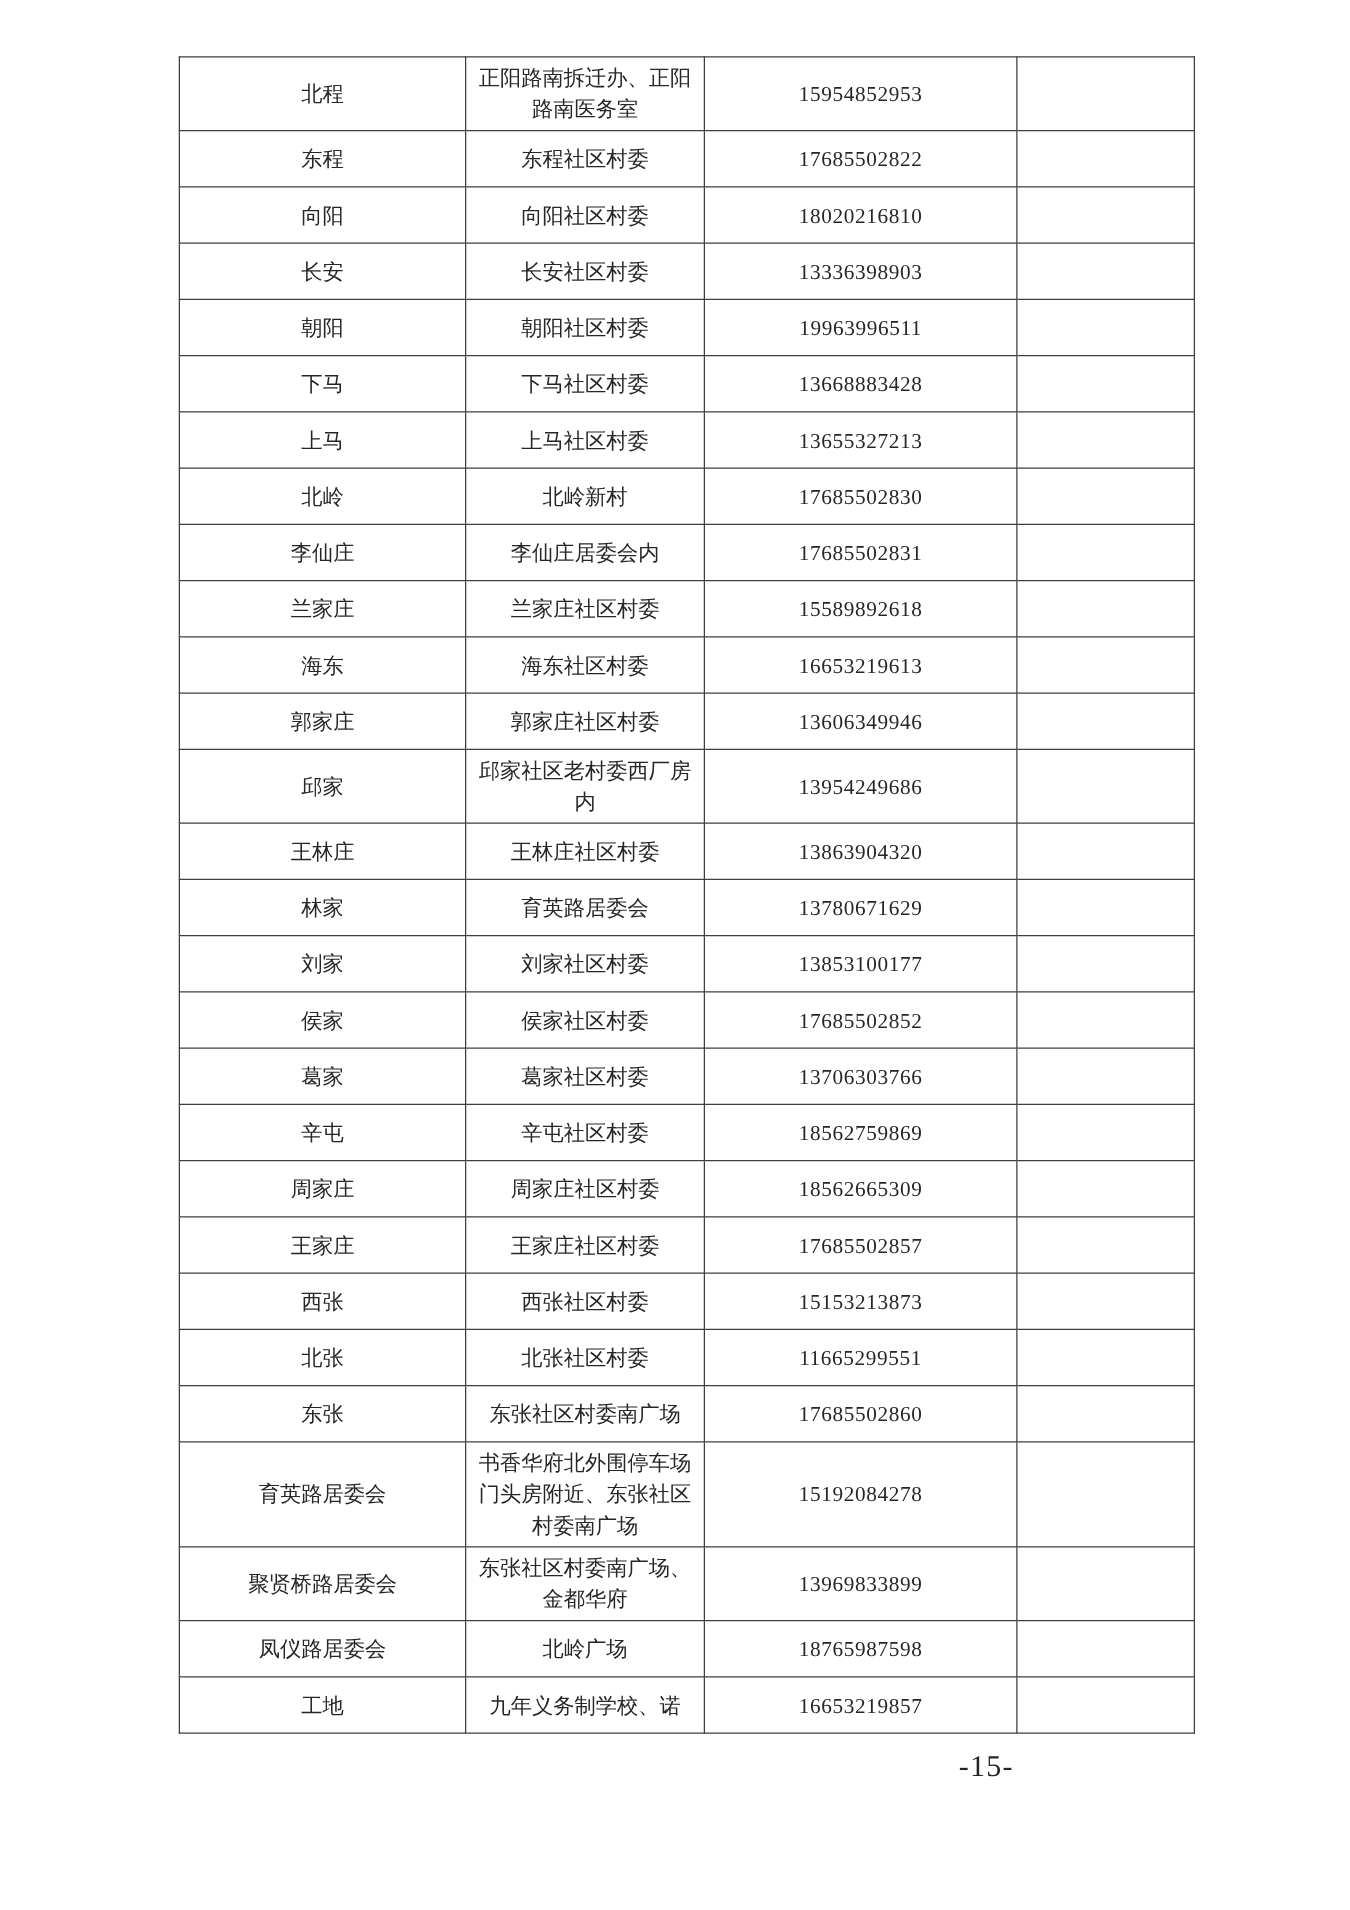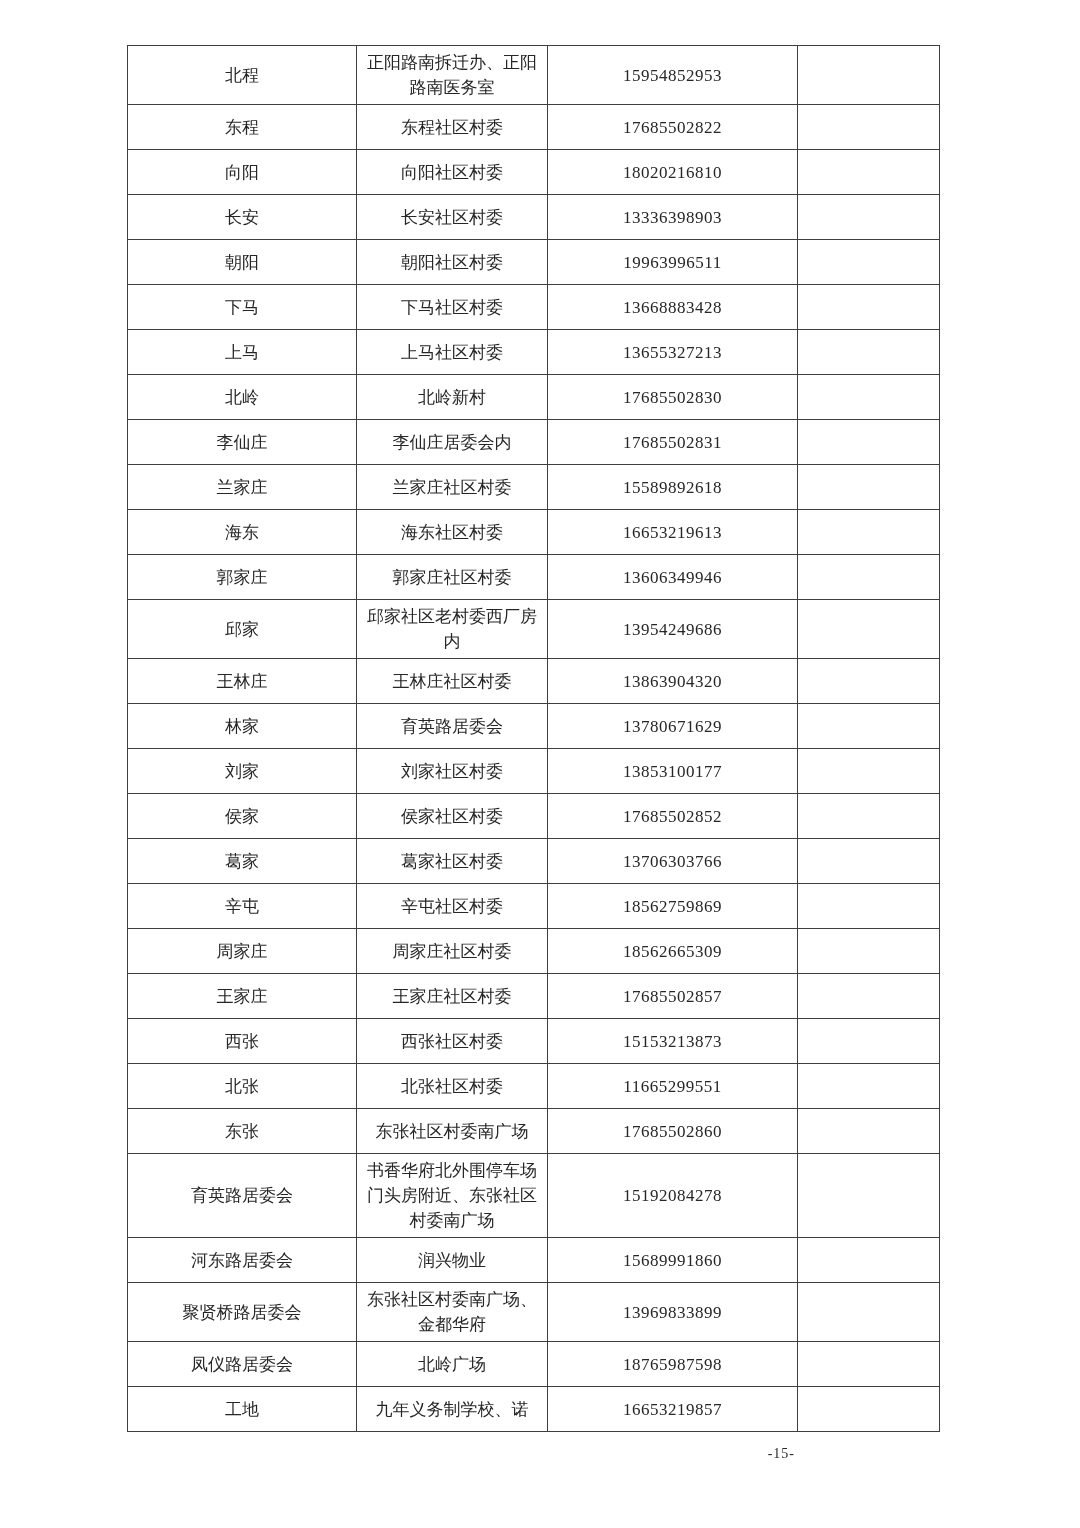--- a/index.html
+++ b/index.html
@@ -10,21 +10,21 @@
     width: 1080px;
     height: 1528px;
     background: #ffffff;
     position: relative;
     font-family: "Liberation Serif", "DejaVu Serif", serif;
     color: #262626;
     overflow: hidden;
   }
   .page {
     position: absolute;
-    left: 127px;
+    left: 143px;
     top: 45px;
     width: 674px;
   }
   table.contact-table {
     border-collapse: collapse;
     table-layout: fixed;
     width: 812px;
   }
   table.contact-table td {
     border: 1px solid #3f3f3f;
@@ -41,21 +41,21 @@
   }
   td.phone-cell {
     font-size: 18px;
     letter-spacing: 0.5px;
     font-family: "Liberation Serif", "DejaVu Serif", serif;
   }
   .page-number {
     margin-top: 14px;
     text-align: right;
     padding-right: 6px;
-    font-size: 14px;
+    font-size: 24px;
     color: #262626;
     letter-spacing: 1px;
   }
 </style>
 </head>
 <body>
 
 <div class="page">
   <table class="contact-table">
     <colgroup>
@@ -209,26 +209,20 @@
           <td class="phone-cell">17685502860</td>
           <td class="notes-cell"></td>
         </tr>
         <tr>
           <td class="community-name-cell">育英路居委会</td>
           <td class="location-cell">书香华府北外围停车场门头房附近、东张社区村委南广场</td>
           <td class="phone-cell">15192084278</td>
           <td class="notes-cell"></td>
         </tr>
         <tr>
-          <td class="community-name-cell">河东路居委会</td>
-          <td class="location-cell">润兴物业</td>
-          <td class="phone-cell">15689991860</td>
-          <td class="notes-cell"></td>
-        </tr>
-        <tr>
           <td class="community-name-cell">聚贤桥路居委会</td>
           <td class="location-cell">东张社区村委南广场、金都华府</td>
           <td class="phone-cell">13969833899</td>
           <td class="notes-cell"></td>
         </tr>
         <tr>
           <td class="community-name-cell">凤仪路居委会</td>
           <td class="location-cell">北岭广场</td>
           <td class="phone-cell">18765987598</td>
           <td class="notes-cell"></td>

